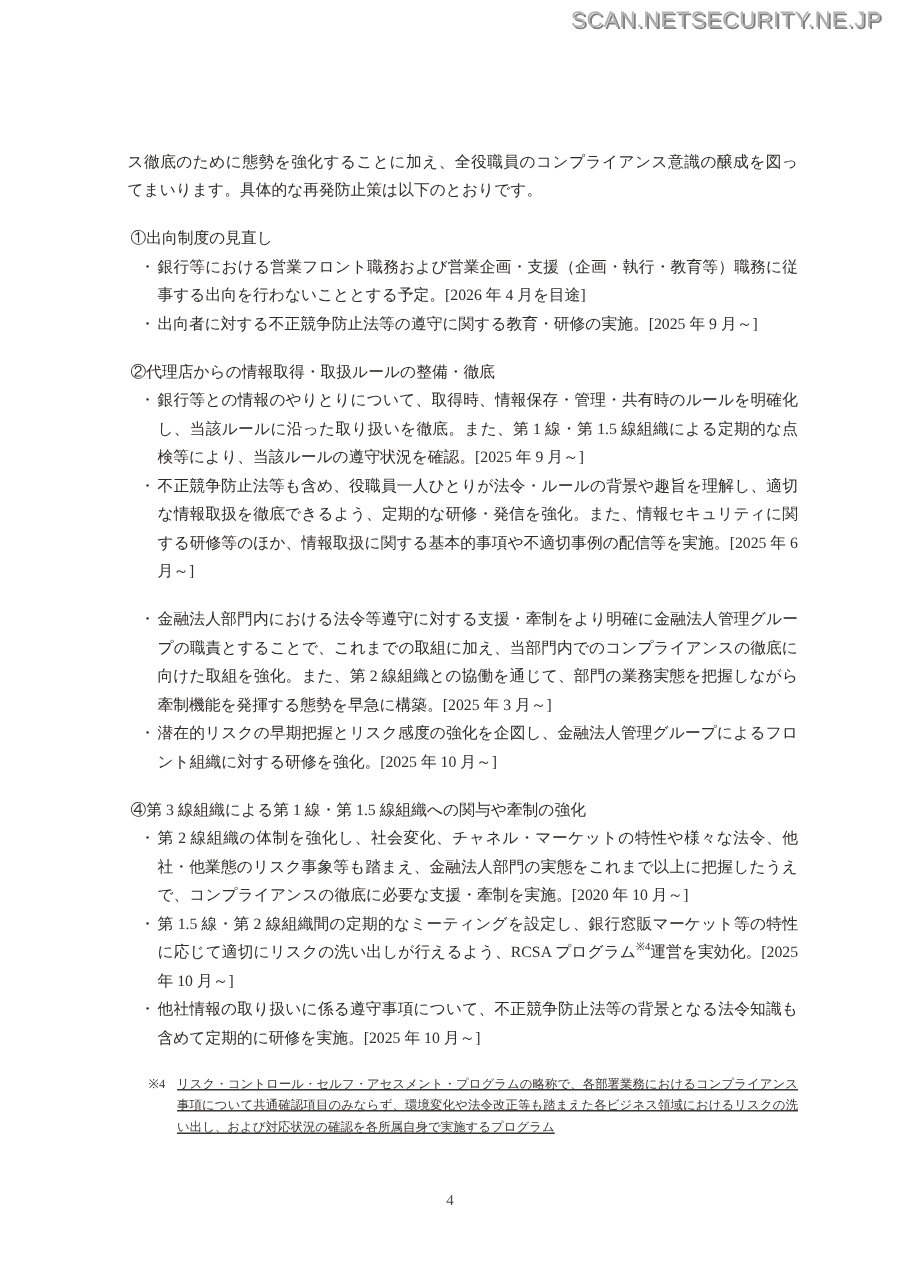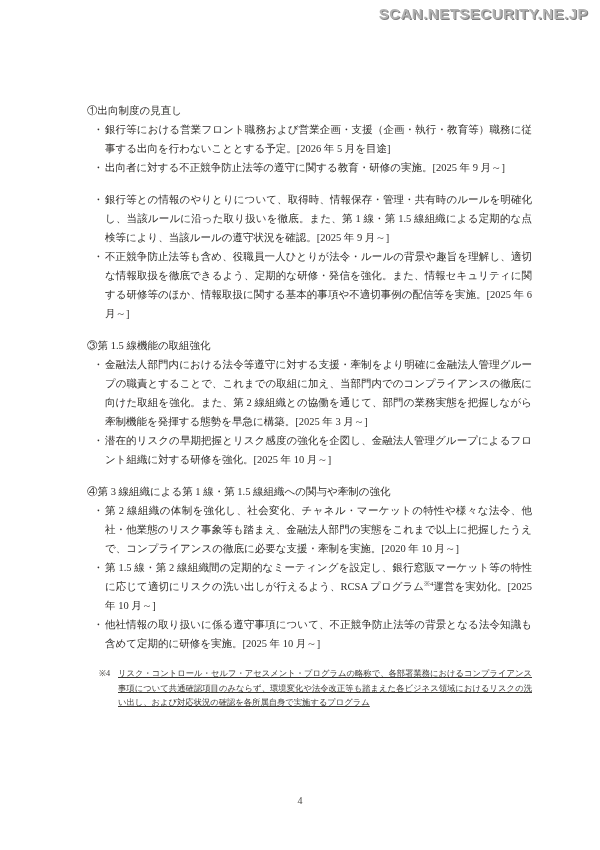--- a/index.html
+++ b/index.html
@@ -10,21 +10,21 @@
     background: #ffffff;
     overflow: hidden;
     font-family: "Liberation Serif", "DejaVu Serif", serif;
     color: #2f2d2a;
   }
   .watermark {
     position: absolute;
     top: 5px;
     right: 12px;
     font-family: "Liberation Sans", "DejaVu Sans", sans-serif;
-    font-weight: 700;
+    font-weight: 400;
     font-size: 15px;
     letter-spacing: 0.5px;
     color: #b3b3b3;
     text-shadow: 1.2px 1.2px 0 #7e7e7e;
   }
   .content {
     position: absolute;
     top: 88px;
     left: 85px;
     width: 447px;
@@ -65,46 +65,47 @@
 </style>
 </head>
 <body>
 
 <div class="page">
 
   <div class="watermark">SCAN.NETSECURITY.NE.JP</div>
 
   <div class="content">
 
+    <p class="intro">ス徹底のために態勢を強化することに加え、全役職員のコンプライアンス意識の醸成を図ってまいります。具体的な再発防止策は以下のとおりです。</p>
 
     <div class="section">
       <div class="heading">①出向制度の見直し</div>
       <div class="bullet">
         <span class="marker">・</span>
-        <span class="btext">銀行等における営業フロント職務および営業企画・支援（企画・執行・教育等）職務に従事する出向を行わないこととする予定。[2026 年 5 月を目途]</span>
+        <span class="btext">銀行等における営業フロント職務および営業企画・支援（企画・執行・教育等）職務に従事する出向を行わないこととする予定。[2026 年 4 月を目途]</span>
       </div>
       <div class="bullet">
         <span class="marker">・</span>
         <span class="btext">出向者に対する不正競争防止法等の遵守に関する教育・研修の実施。[2025 年 9 月～]</span>
       </div>
     </div>
 
     <div class="section">
+      <div class="heading">②代理店からの情報取得・取扱ルールの整備・徹底</div>
       <div class="bullet">
         <span class="marker">・</span>
         <span class="btext">銀行等との情報のやりとりについて、取得時、情報保存・管理・共有時のルールを明確化し、当該ルールに沿った取り扱いを徹底。また、第 1 線・第 1.5 線組織による定期的な点検等により、当該ルールの遵守状況を確認。[2025 年 9 月～]</span>
       </div>
       <div class="bullet">
         <span class="marker">・</span>
         <span class="btext">不正競争防止法等も含め、役職員一人ひとりが法令・ルールの背景や趣旨を理解し、適切な情報取扱を徹底できるよう、定期的な研修・発信を強化。また、情報セキュリティに関する研修等のほか、情報取扱に関する基本的事項や不適切事例の配信等を実施。[2025 年 6 月～]</span>
       </div>
     </div>
 
     <div class="section">
-      <div class="heading">③第 1.5 線機能の取組強化</div>
       <div class="bullet">
         <span class="marker">・</span>
         <span class="btext">金融法人部門内における法令等遵守に対する支援・牽制をより明確に金融法人管理グループの職責とすることで、これまでの取組に加え、当部門内でのコンプライアンスの徹底に向けた取組を強化。また、第 2 線組織との協働を通じて、部門の業務実態を把握しながら牽制機能を発揮する態勢を早急に構築。[2025 年 3 月～]</span>
       </div>
       <div class="bullet">
         <span class="marker">・</span>
         <span class="btext">潜在的リスクの早期把握とリスク感度の強化を企図し、金融法人管理グループによるフロント組織に対する研修を強化。[2025 年 10 月～]</span>
       </div>
     </div>
 

